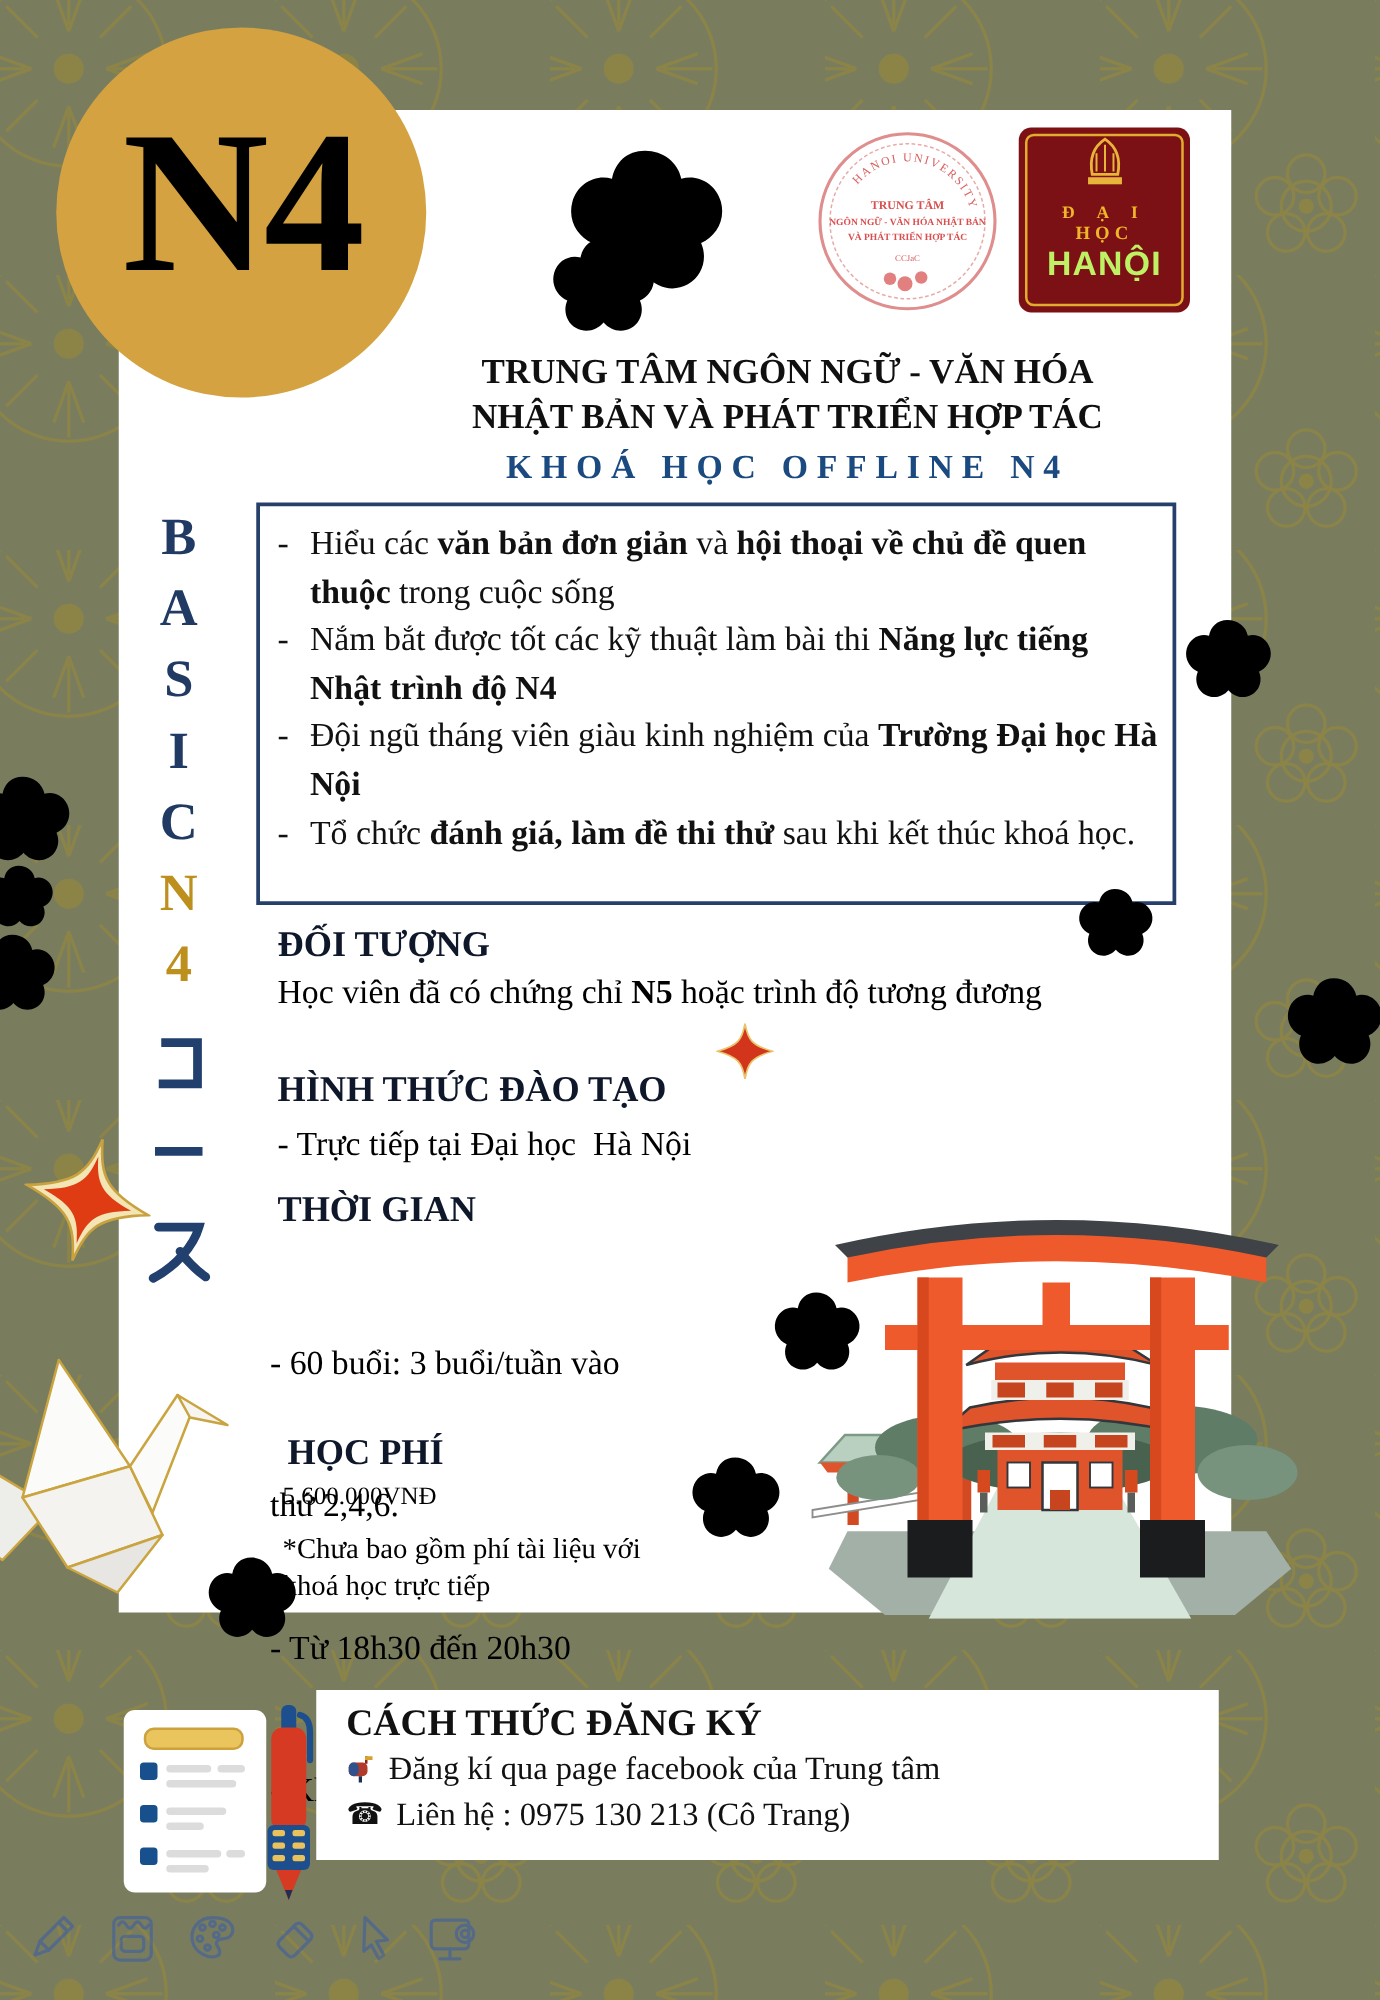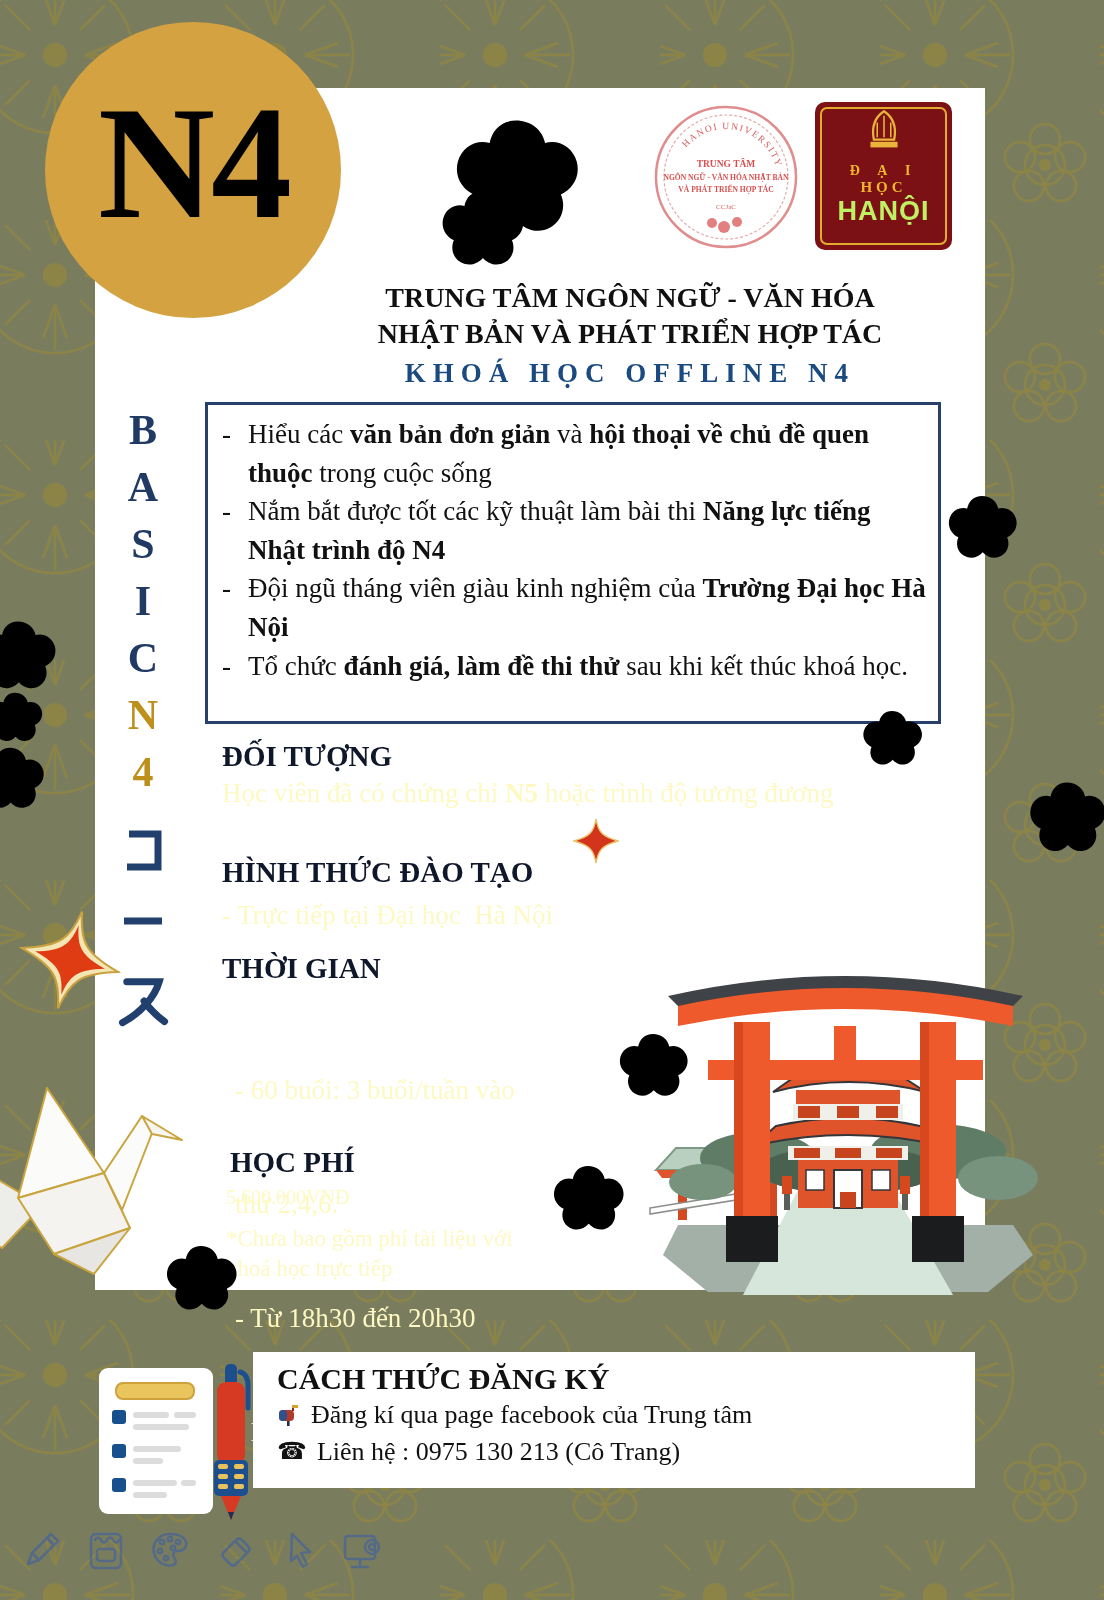--- a/index.html
+++ b/index.html
@@ -17,21 +17,21 @@
   .vlabel{position:absolute;left:112px;top:408px;width:62px;display:flex;flex-direction:column;
           align-items:center;gap:13px;z-index:2;}
   .vlabel .ltr{font-size:42px;font-weight:700;color:#203a64;line-height:44px;}
   .vlabel .gold{color:#bd8f1c;}
   .vlabel svg{display:block;}
   .obox{position:absolute;left:205px;top:402px;width:704px;min-height:294px;background:#fff;
         border:3px solid #27406b;z-index:2;padding:10px 12px 12px 14px;font-size:27px;line-height:1.43;}
   .bullet{display:flex;gap:12px;}
   .bullet .dash{flex:0 0 14px;}
   .sec-h{position:absolute;z-index:2;font-weight:700;font-size:29px;color:#0f172a;}
-  .sec-p{position:absolute;z-index:2;font-size:27px;color:#fef9c3;white-space:pre-wrap;}
+  .sec-p{position:absolute;z-index:2;font-size:27px;color:#000000;white-space:pre-wrap;}
   .note{font-size:23px;line-height:30px;}
   .price{font-size:20px;}
   .regbox{position:absolute;left:253px;top:1352px;width:722px;height:136px;background:#fff;z-index:2;
           padding:10px 0 0 24px;box-sizing:border-box;}
   .regbox .rh{font-weight:700;font-size:30px;}
   .regline{font-size:26px;line-height:37px;display:flex;align-items:center;gap:10px;}
   .phone-glyph{font-family:"DejaVu Sans",sans-serif;font-size:24px;}
   .stamp{position:absolute;left:652px;top:103px;width:148px;height:148px;z-index:2;}
   .unilogo{position:absolute;left:815px;top:102px;width:137px;height:148px;background:#7c1115;
            border-radius:10px;z-index:2;}
@@ -160,21 +160,21 @@
     </div>
   </div>
 
   <div class="sec-h" style="left:222px;top:740px;">ĐỐI TƯỢNG</div>
   <div class="sec-p" style="left:222px;top:778px;width:655px;"><span>Học viên đã có chứng chỉ </span><b>N5</b><span> hoặc trình độ tương đương</span></div>
 
   <div class="sec-h" style="left:222px;top:856px;">HÌNH THỨC ĐÀO TẠO</div>
   <div class="sec-p" style="left:222px;top:900px;width:600px;">- Trực tiếp tại Đại học  Hà Nội</div>
 
   <div class="sec-h" style="left:222px;top:952px;">THỜI GIAN</div>
-  <div class="sec-p" style="left:216px;top:995px;width:380px;line-height:38px;margin-left:19px;">
+  <div class="sec-p" style="left:216px;top:995px;width:380px;line-height:38px;">
     <div>- 60 buổi: 3 buổi/tuần vào</div>
     <div>thứ 2,4,6.</div>
     <div>- Từ 18h30 đến 20h30</div>
     <div>- Khai giảng hàng tháng</div>
   </div>
 
   <div class="sec-h" style="left:230px;top:1146px;">HỌC PHÍ</div>
   <div class="sec-p price" style="left:226px;top:1186px;">5.600.000VNĐ</div>
   <div class="sec-p note" style="left:226px;top:1224px;width:336px;">*Chưa bao gồm phí tài liệu với khoá học trực tiếp</div>
 

